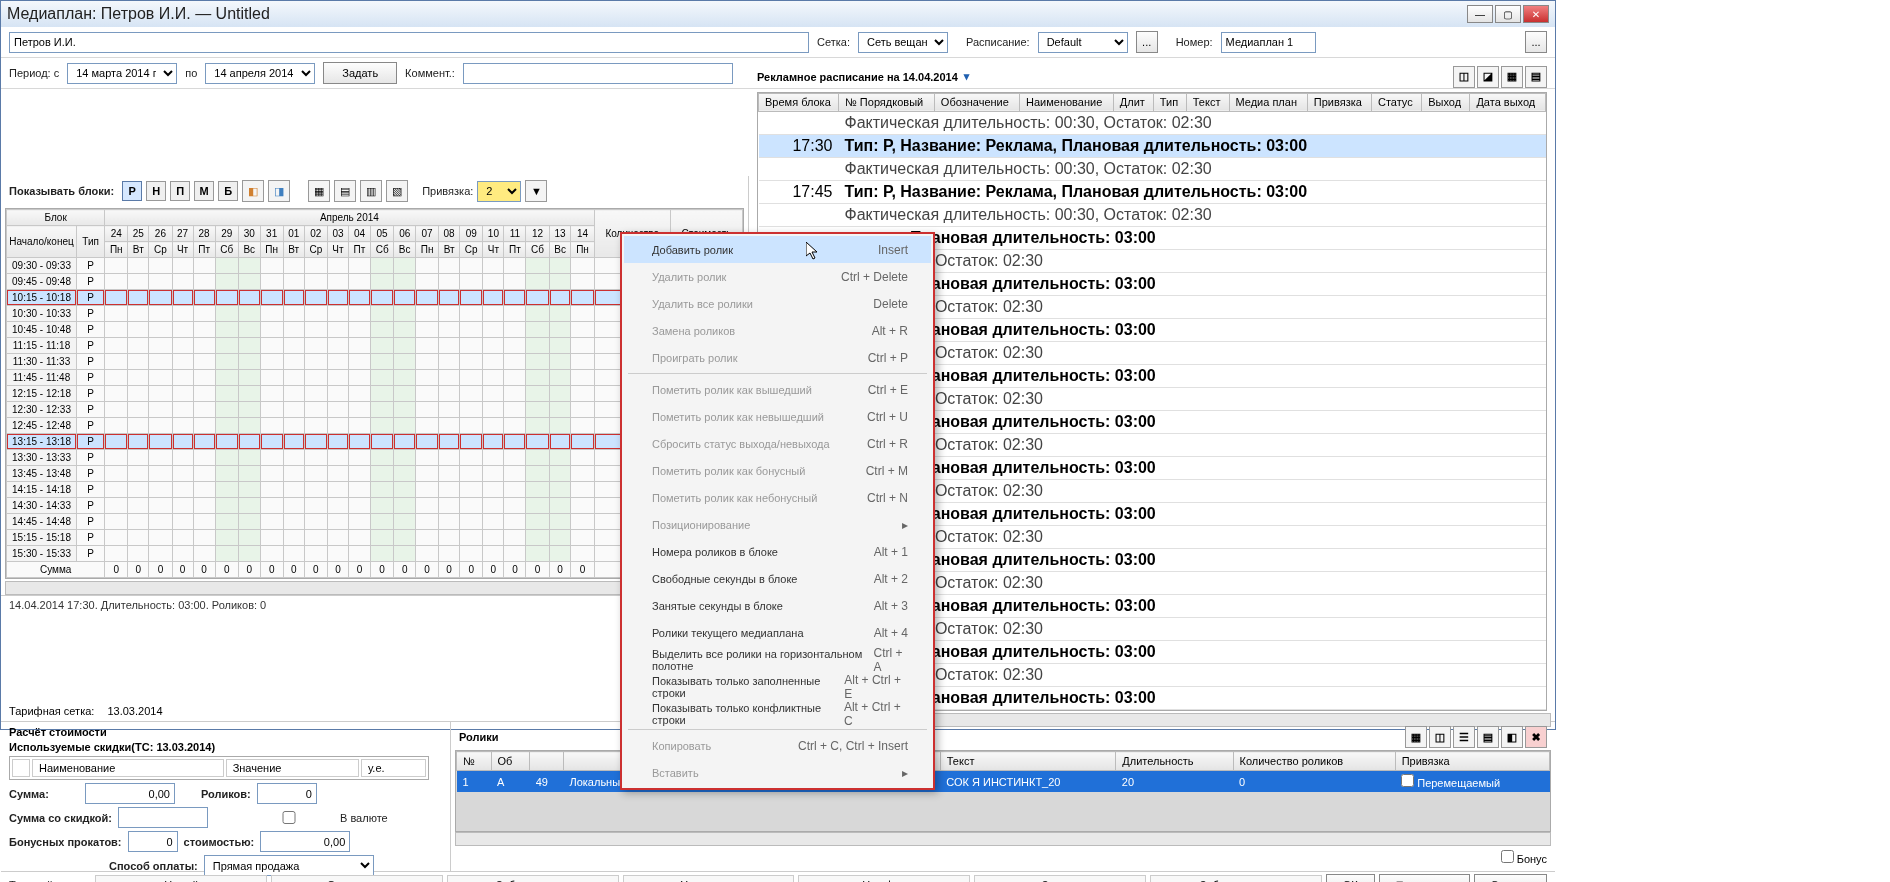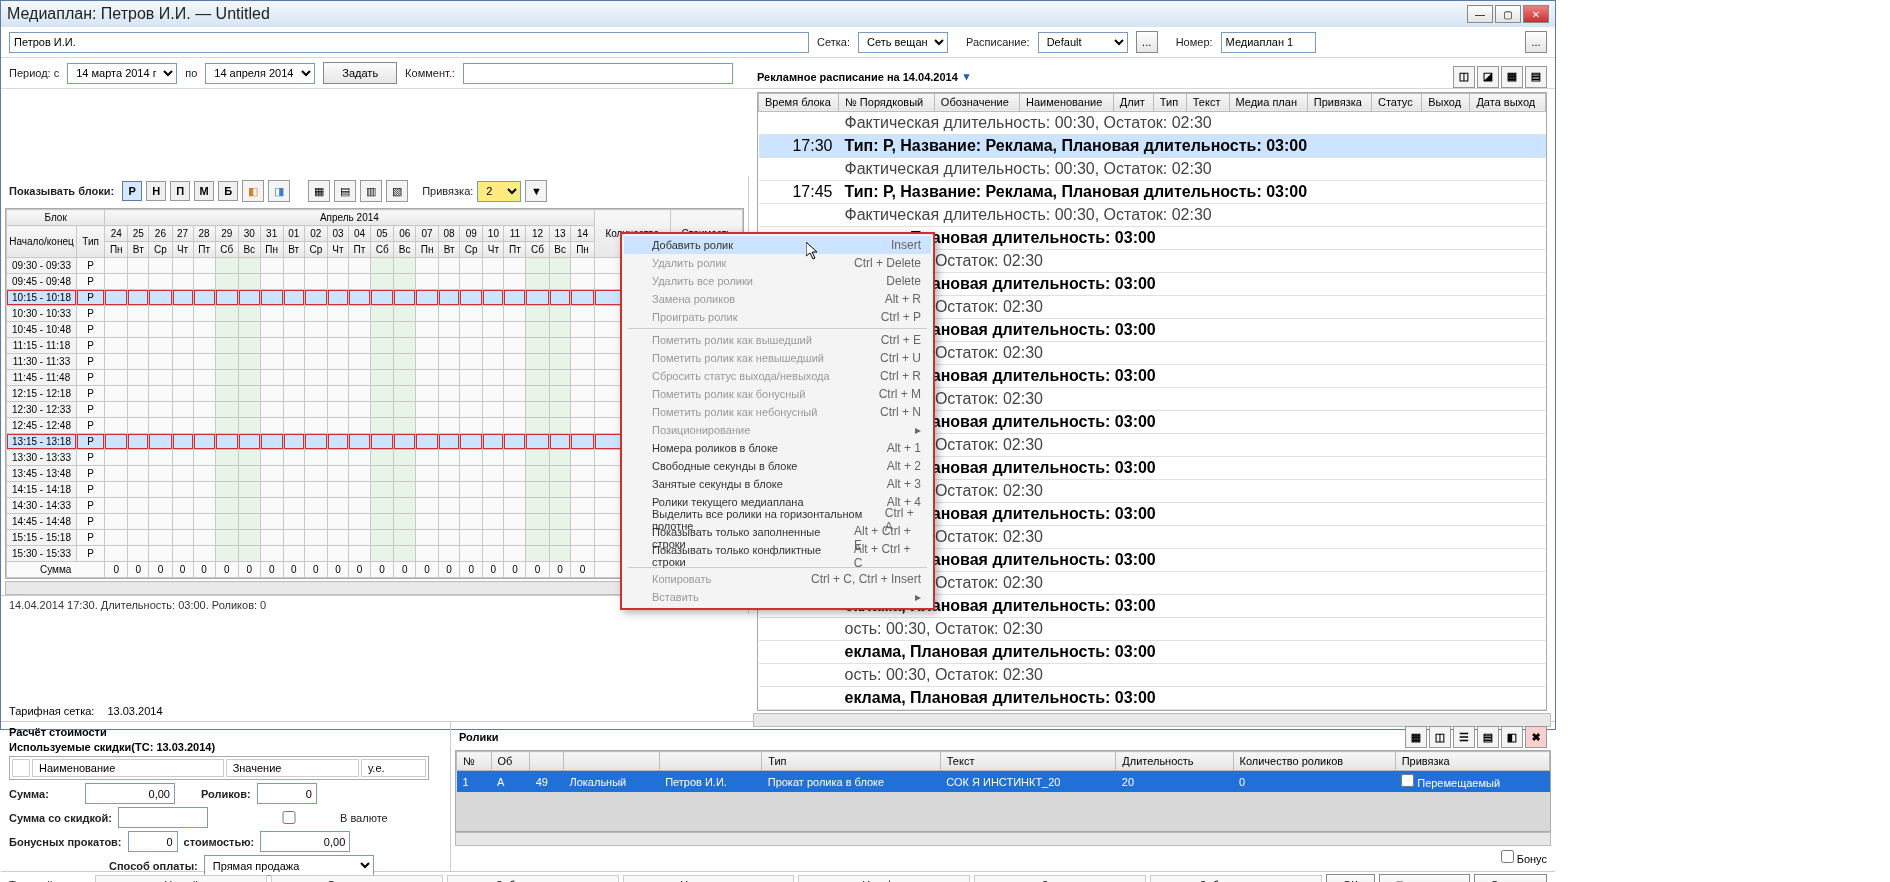--- a/index.html
+++ b/index.html
@@ -47,21 +47,21 @@
 .roliki-header { font-weight: bold; padding: 2px 4px; display: flex; align-items: center; }
 .roliki-table { flex: 1; border: 1px solid #aaa; overflow: auto; background: #d8d8d8; }
 .roliki-table table { width: 100%; border-collapse: collapse; }
 .roliki-table th { background: linear-gradient(#f8f8f8,#e4e4e4); border: 1px solid #bbb; padding: 3px 6px; text-align: left; font-weight: normal; }
 .roliki-table td { padding: 3px 6px; }
 .roliki-table tr.sel td { background: #2070d8; color: #fff; }
 .status-footer { height: 26px; border-top: 1px solid #ccc; display: flex; align-items: center; padding: 0 8px; gap: 4px; }
 .status-footer .seg { flex: 1; text-align: center; border: 1px solid #ccc; height: 20px; line-height: 18px; background: #f8f8f8; }
 .footer-btn { height: 22px; padding: 2px 16px; border: 1px solid #888; background: linear-gradient(#fdfdfd,#e6e6e6); cursor: pointer; }
 .context-menu { position: absolute; left: 620px; top: 232px; width: 315px; background: #f4f4f4; border: 2px solid #cc3030; box-shadow: 3px 3px 8px rgba(0,0,0,0.3); z-index: 100; padding: 2px; }
-.context-menu .mi { display: flex; justify-content: space-between; padding: 3px 10px 3px 28px; cursor: pointer; color: #333; height: 18px; align-items: center; }
+.context-menu .mi { display: flex; justify-content: space-between; padding: 3px 23px 3px 28px; cursor: pointer; color: #333; height: 27px; align-items: center; }
 .context-menu .mi:hover, .context-menu .mi.hl { background: #cce4ff; }
 .context-menu .mi.disabled { color: #999; }
 .context-menu .sep { height: 1px; background: #ccc; margin: 2px 4px; }
 .context-menu .shortcut { color: #666; font-size: 12px; }
 .cursor { position: absolute; left: 806px; top: 242px; z-index: 200; pointer-events: none; }
 .calc-table { border: 1px solid #aaa; width: 420px; }
 .calc-table th, .calc-table td { border: 1px solid #ccc; padding: 2px 6px; text-align: left; font-weight: normal; }
 .form-row { display: flex; align-items: center; gap: 6px; }
 .form-row input { width: 90px; text-align: right; }
 .tarif-line { padding: 4px 8px; font-size: 11px; }

